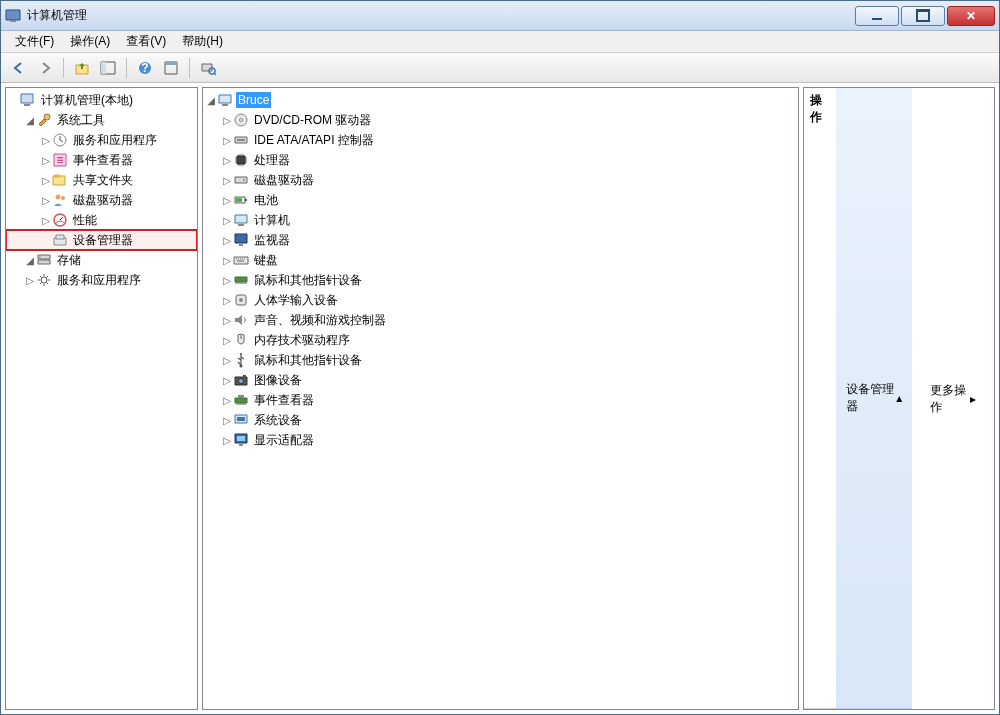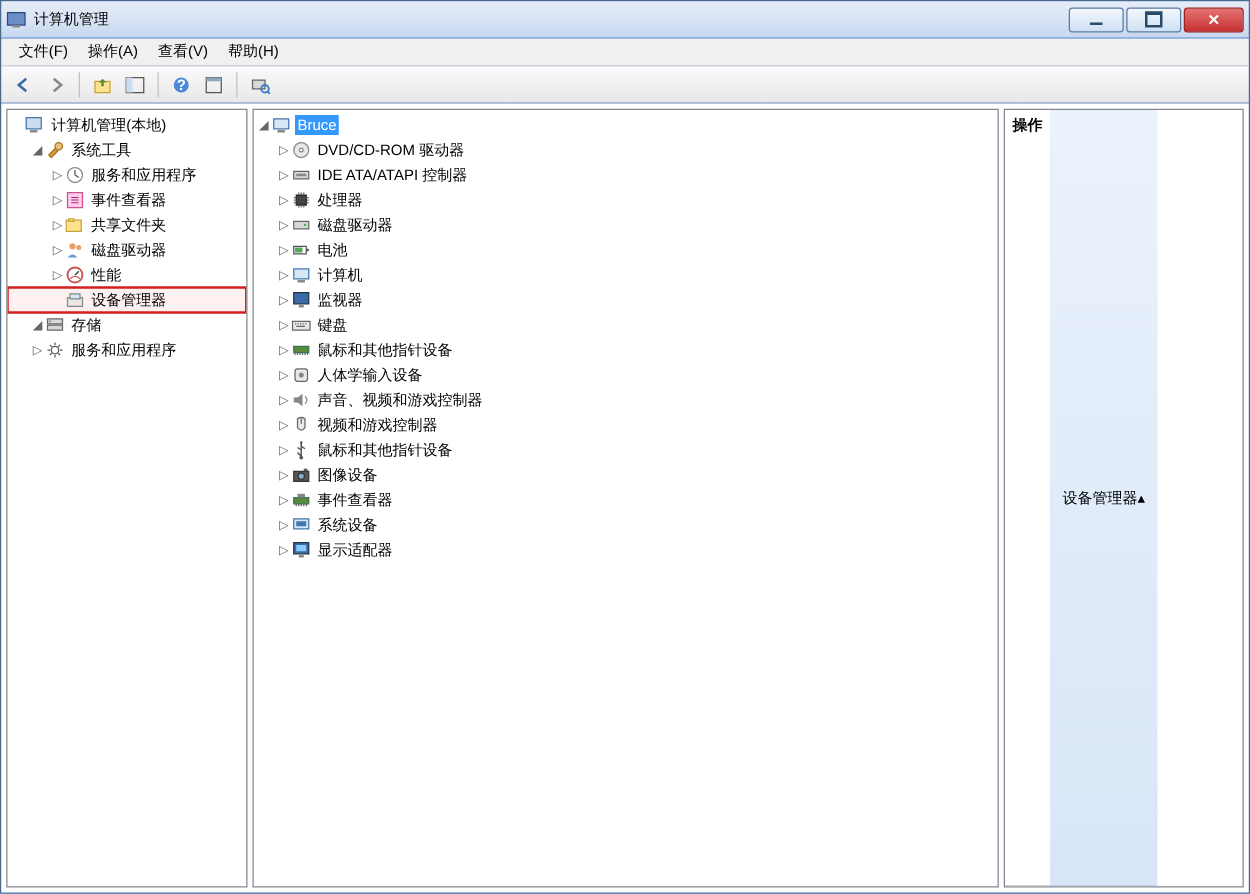--- a/index.html
+++ b/index.html
@@ -372,21 +372,21 @@
             <span class="tlabel">声音、视频和游戏控制器</span>
           </div>
         <div class="treeitem indent1">
             <span class="toggle">▷</span>
             <span class="ticon">
               <svg class="ic" viewBox="0 0 16 16">
                 <path d="M5 3 Q8 1 11 3 L11 10 Q8 14 5 10 Z" fill="#e8e8e8" stroke="#666"></path>
                 <path d="M8 3 V7" stroke="#666"></path>
               </svg>
             </span>
-            <span class="tlabel">视频和游戏控制器</span>
+            <span class="tlabel">内存技术驱动程序</span>
           </div>
         <div class="treeitem indent1">
             <span class="toggle">▷</span>
             <span class="ticon">
               <svg class="ic" viewBox="0 0 16 16">
                 <path d="M8 2 V13 M8 13 L5 10 M8 5 L11 7 M8 8 L5 6" stroke="#555" fill="none" stroke-width="1.2"></path>
                 <circle cx="8" cy="2" r="1" fill="#555"></circle>
                 <circle cx="8" cy="14" r="1.5" fill="#555"></circle>
               </svg>
             </span>
@@ -438,16 +438,20 @@
 
       </div>
     </div>
 
     <div class="pane rightpane">
       <div class="actionhdr">操作</div>
       <div class="actionsect">
         <span>设备管理器</span>
         <span>▴</span>
       </div>
+      <div class="actionitem">
+        <span>更多操作</span>
+        <span>▸</span>
+      </div>
     </div>
 
   </div>
 </div>
 
 </body></html>

